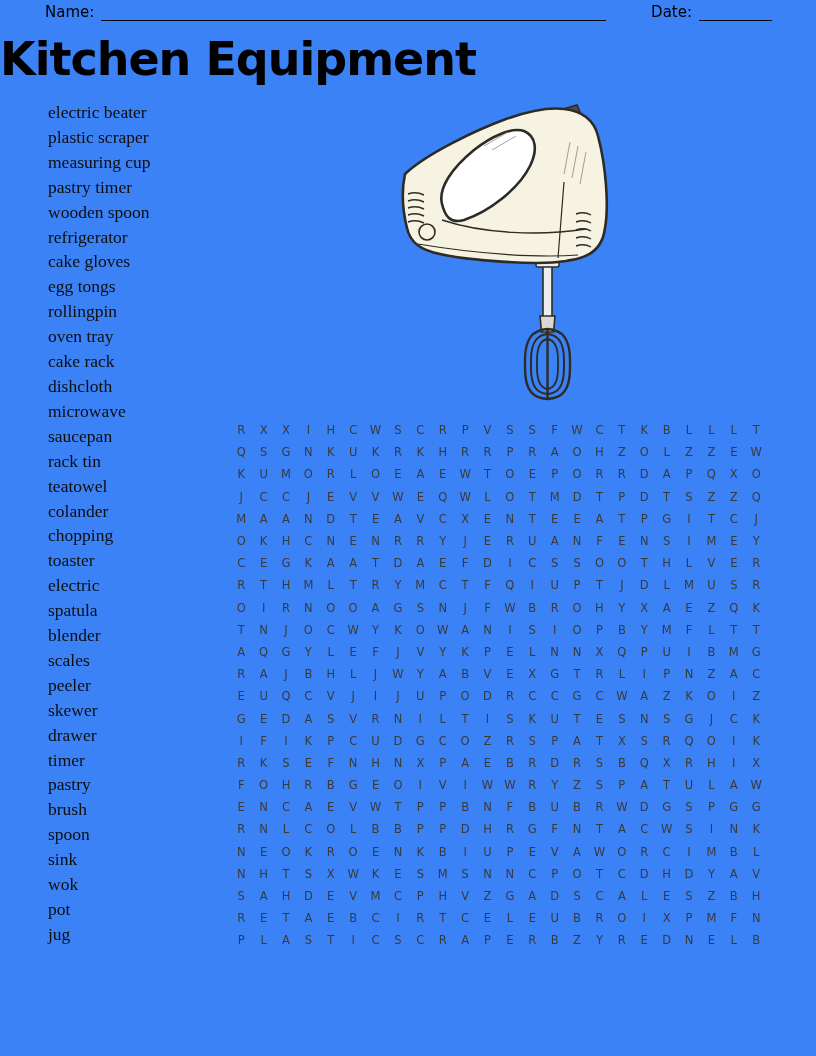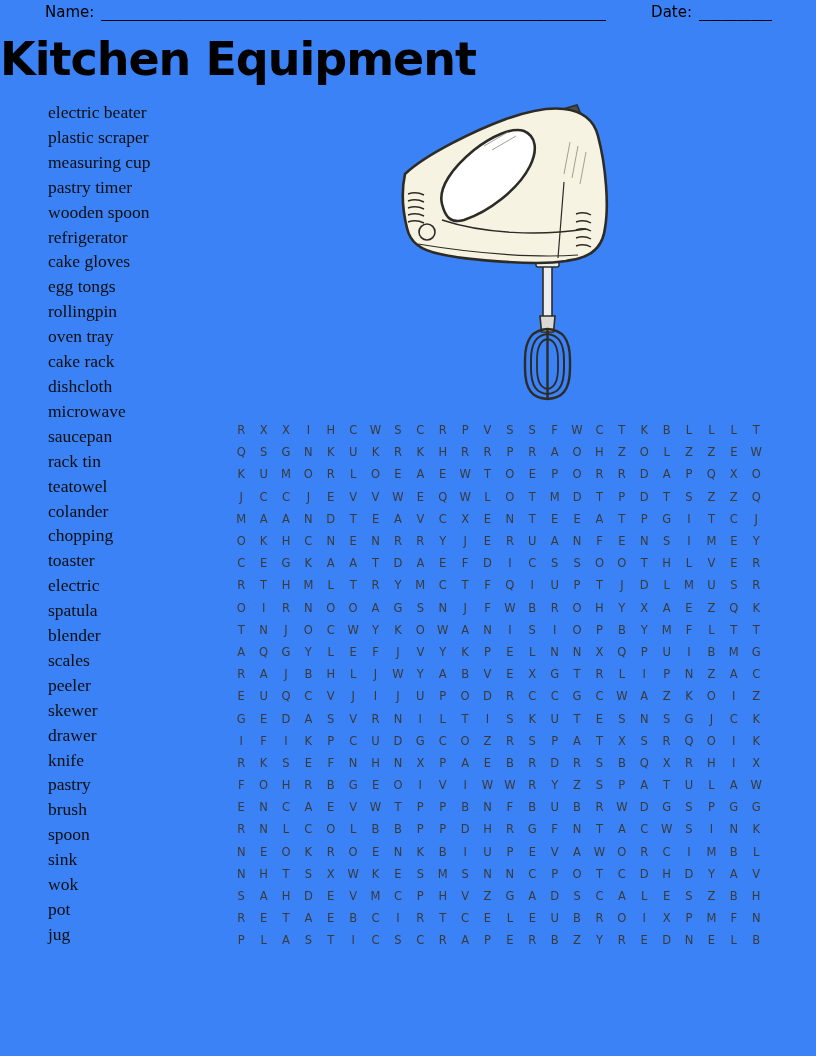--- a/index.html
+++ b/index.html
@@ -88,21 +88,21 @@
       <div class="word">colander</div>
       <div class="word">chopping</div>
       <div class="word">toaster</div>
       <div class="word">electric</div>
       <div class="word">spatula</div>
       <div class="word">blender</div>
       <div class="word">scales</div>
       <div class="word">peeler</div>
       <div class="word">skewer</div>
       <div class="word">drawer</div>
-      <div class="word">knife</div>
+      <div class="word">timer</div>
       <div class="word">pastry</div>
       <div class="word">brush</div>
       <div class="word">spoon</div>
       <div class="word">sink</div>
       <div class="word">wok</div>
       <div class="word">pot</div>
       <div class="word">jug</div>
     </div>
 
   <svg class="mixer" viewBox="0 0 242 302" xmlns="http://www.w3.org/2000/svg">

